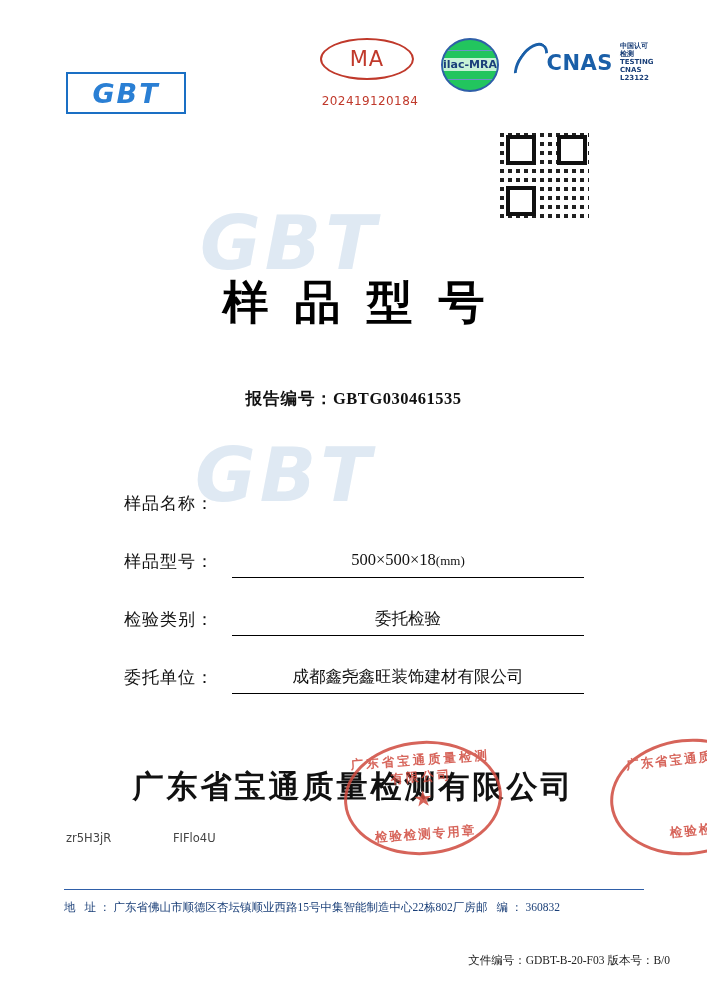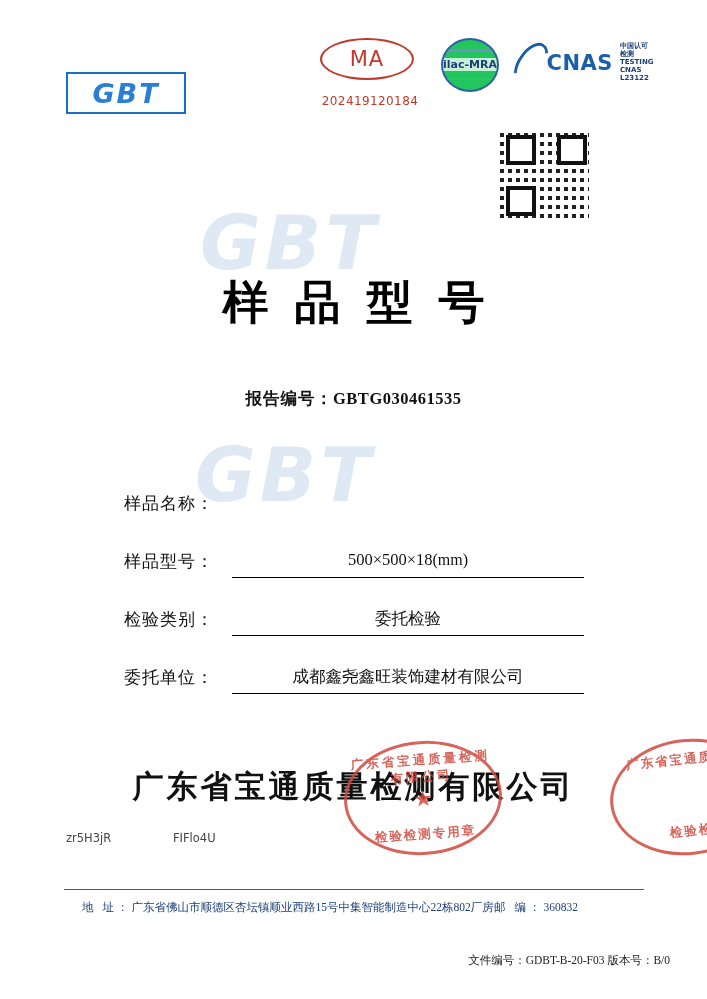--- a/index.html
+++ b/index.html
@@ -243,21 +243,21 @@
     top: 0;
     width: 352px;
     border-bottom: 1.2px solid #000;
     height: 28px;
     text-align: center;
     font-size: 16.5px;
     box-sizing: border-box;
     padding-bottom: 4px;
     white-space: nowrap;
   }
-  .unit { font-size: 16px; text-align: center; }
+  .unit { font-size: 13px; text-align: center; }
 
   
   .company {
     position: absolute;
     left: 0;
     top: 766px;
     width: 707px;
     text-align: center;
     font-family: "DejaVu Serif", serif;
     font-weight: bold;
@@ -362,21 +362,21 @@
   .footer {
     position: absolute;
     left: 64px;
     top: 897px;
     width: 580px;
     font-size: 11.5px;
     color: #1a3f78;
     line-height: 1.75;
   }
   .frow2 { position: relative; height: 20px; }
-  .f-lbl { letter-spacing: 3px; margin-left: 18px; }
+  .f-lbl { letter-spacing: 3px; }
   .f-a { position: absolute; left: 0; }
   .f-b { position: absolute; left: 412px; }
   .f-c { position: absolute; left: 0; }
   .f-d { position: absolute; left: 175px; }
   .f-e { position: absolute; left: 400px; }
   .doc-no {
     position: absolute;
     left: 0;
     top: 953px;
     width: 670px;

